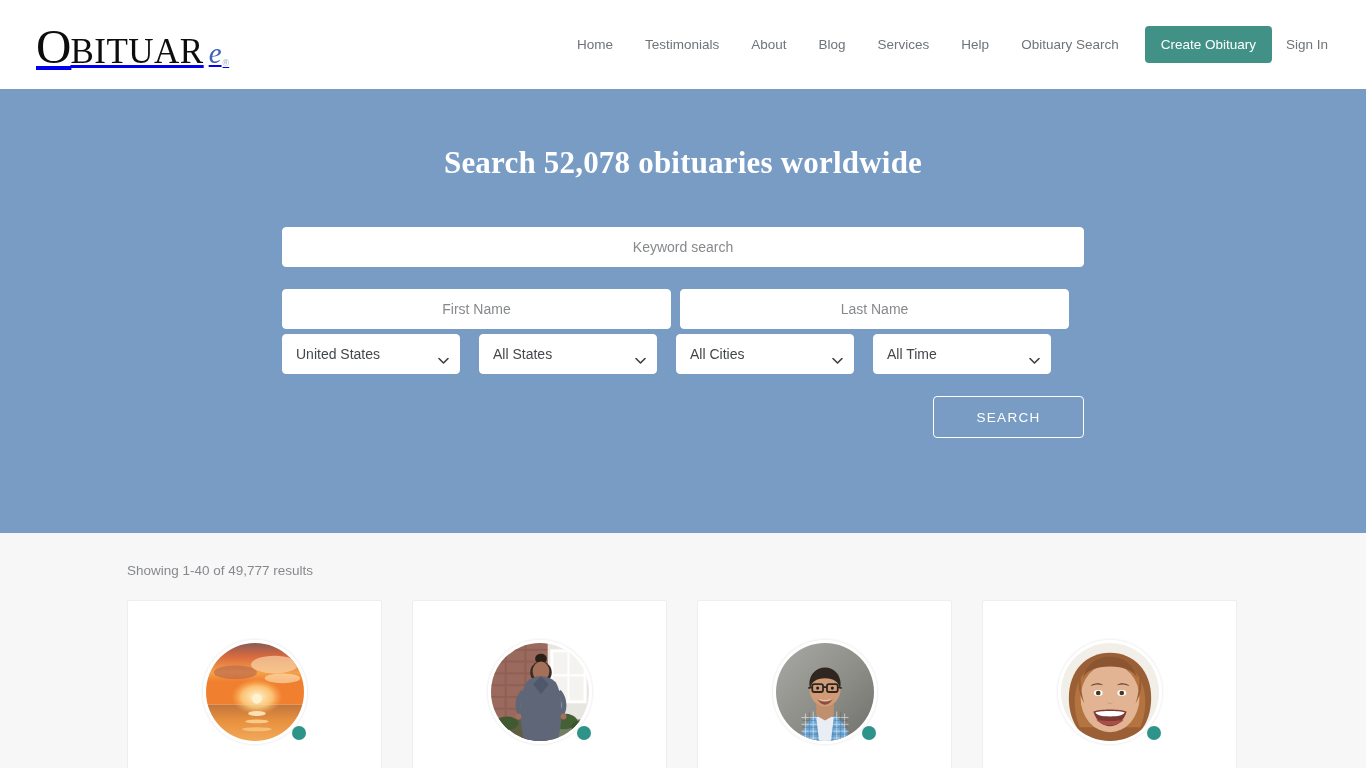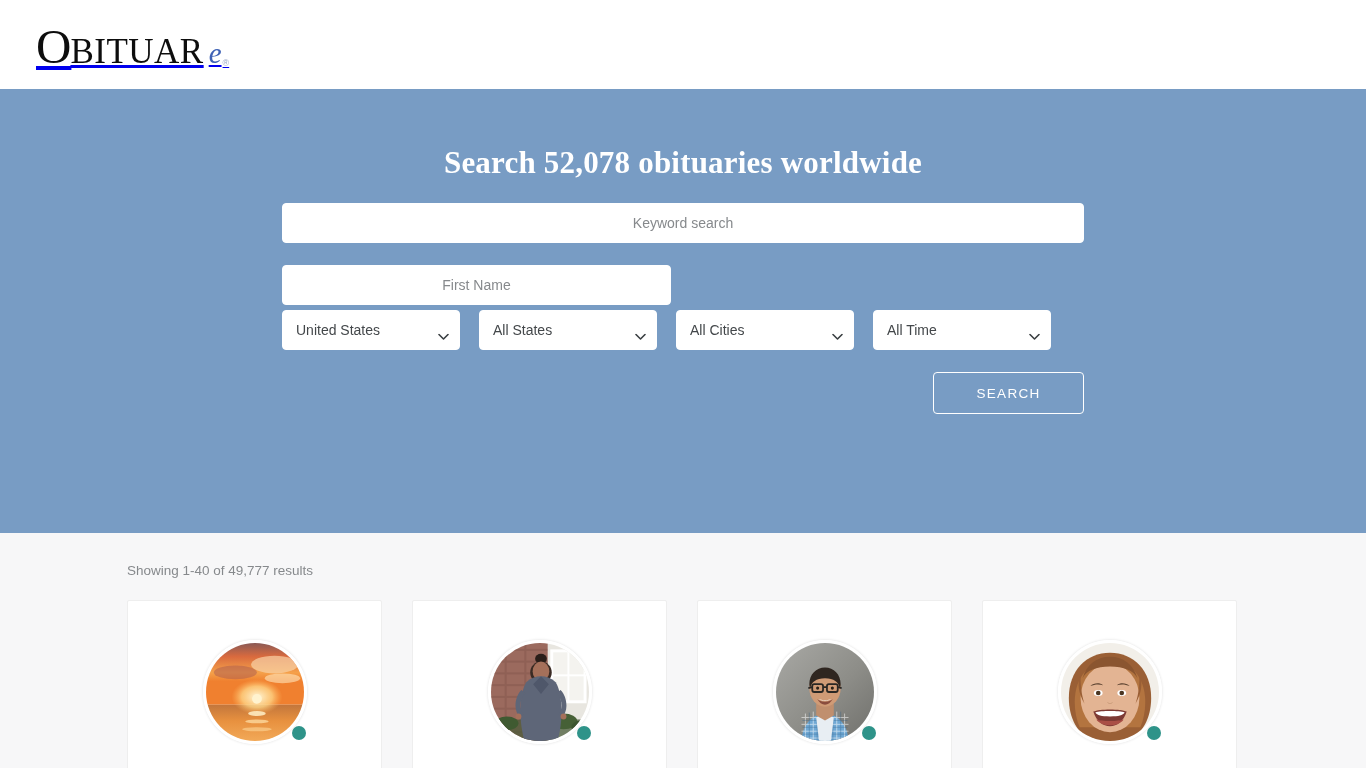--- a/index.html
+++ b/index.html
@@ -110,21 +110,21 @@
     padding-top: 56px;
   }
 
   .hero-title {
     font-family: "Liberation Serif", serif;
     font-size: 31px;
     font-weight: 700;
     color: #ffffff;
     text-align: center;
     letter-spacing: 0.2px;
-    margin-bottom: 22px;
+    margin-bottom: 46px;
   }
 
   .search-form {
     width: 802px;
     margin: 0 auto;
   }
 
   .field {
     background: #ffffff;
     border: 1px solid #ffffff;
@@ -263,35 +263,47 @@
 
 <header class="site-header">
 
   <a class="brand" href="#">
     <span class="brand-o">O</span>
       <span class="brand-rest">BITUAR</span>
       <span class="brand-e">e</span>
       <span class="brand-tm">®</span>
   </a>
 
+  <nav class="main-nav">
+    <a class="nav-link" href="#">Home</a>
+    <a class="nav-link" href="#">Testimonials</a>
+    <a class="nav-link" href="#">About</a>
+    <a class="nav-link" href="#">Blog</a>
+    <a class="nav-link" href="#">Services</a>
+    <a class="nav-link" href="#">Help</a>
+    <a class="nav-link" href="#">Obituary Search</a>
+    <button class="nav-cta">Create Obituary</button>
+    <a class="nav-signin" href="#">Sign In</a>
+  </nav>
 
 </header>
 
 <section class="hero">
 
   <h1 class="hero-title">Search 52,078 obituaries worldwide</h1>
 
   <form class="search-form">
 
     <div class="row-keyword">
       <input class="field" type="text" placeholder="Keyword search" style="">
     </div>
 
     <div class="row-names">
       <input class="field" type="text" placeholder="First Name" style="">
+      <input class="field" type="text" placeholder="Last Name" style="">
     </div>
 
     <div class="row-selects">
 
       <div class="select-wrap w1">
         <select class="sel">
           <option>United States</option>
         </select>
         <span class="chev">
           <svg viewBox="0 0 11 7" fill="none" xmlns="http://www.w3.org/2000/svg">

